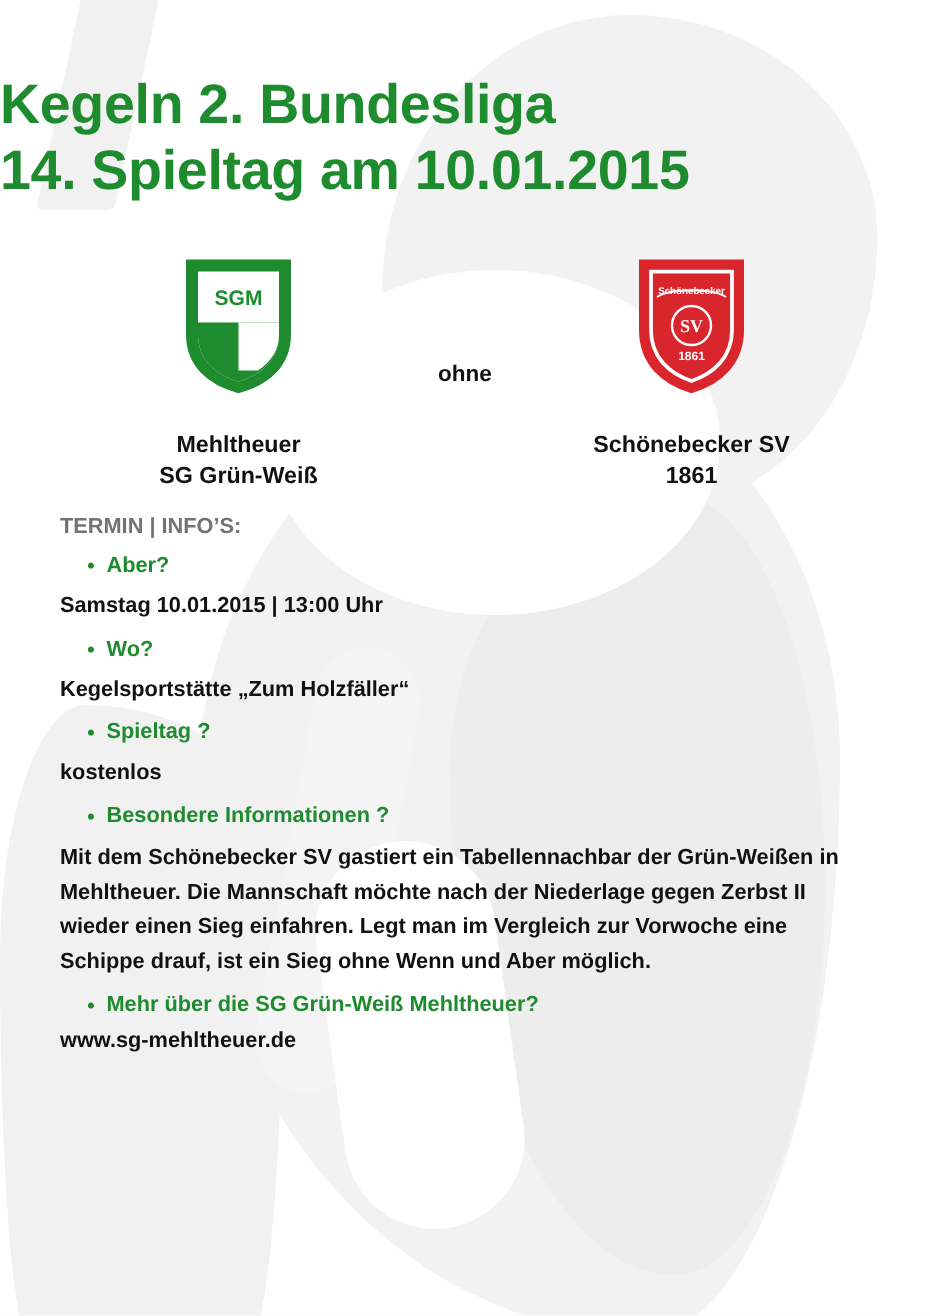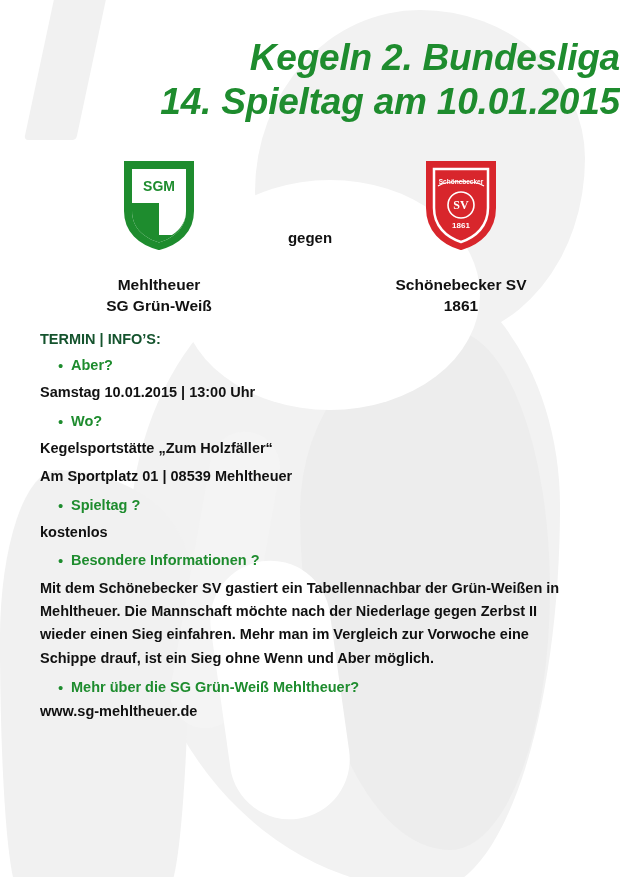--- a/index.html
+++ b/index.html
@@ -79,26 +79,25 @@
     transform: rotate(-8deg);
     border-radius: 60px;
   }
   .content {
     position: relative;
     z-index: 2;
   }
 
   
   .title-block {
-    text-align: right;
-    padding-top: 36px;
+    text-align: left;
+    padding-top: 48px;
     color: #1e8c2e;
     font-weight: bold;
     line-height: 1.18;
-    font-style: italic;
   }
   .title-line {
     font-size: 37px;
     letter-spacing: -0.2px;
   }
   .title-line.l2 {
     font-size: 37px;
   }
 
   
@@ -146,21 +145,21 @@
   }
 
   
   .info {
     margin: 14px 0 0 0;
     padding: 0 40px 0 40px;
   }
   .info-head {
     font-size: 14.5px;
     font-weight: bold;
-    color: #14532d;
+    color: #737373;
     margin-bottom: 10px;
   }
   .bullet-row {
     display: flex;
     align-items: flex-start;
     margin-left: 18px;
     margin-top: 9px;
   }
   .bullet-dot {
     color: #1e8c2e;
@@ -224,21 +223,21 @@
             <rect x="10" y="38" width="54" height="5" fill="#ffffff"></rect>
             <text x="37" y="32" text-anchor="middle" font-family="Liberation Sans, sans-serif" font-size="14" font-weight="bold" fill="#1e8c2e">SGM</text>
           </svg>
         </div>
         <div class="team-name">
           <div>Mehltheuer</div>
           <div>SG Grün-Weiß</div>
         </div>
       </div>
 
-      <div class="versus">gegen</div>
+      <div class="versus">ohne</div>
 
       <div class="team">
         <div class="crest-wrap">
           <svg class="crest-ssv" viewBox="0 0 76 94">
             <path d="M5 5 H71 V50 C71 72 56 85 38 90 C20 85 5 72 5 50 Z" fill="#d8262c" stroke="#d8262c" stroke-width="4"></path>
             <path d="M11 11 H65 V50 C50 50 50 50 38 50 C26 50 26 50 11 50 Z" fill="#d8262c"></path>
             <path d="M11 11 H65 V50 C65 68 53 79 38 84 C23 79 11 68 11 50 Z" fill="none" stroke="#ffffff" stroke-width="2.5"></path>
             <path d="M15 28 C24 22 52 22 61 28" fill="none" stroke="#ffffff" stroke-width="1.2"></path>
             <text x="38" y="26" text-anchor="middle" font-family="Liberation Sans, sans-serif" font-size="6.5" font-weight="bold" fill="#ffffff">Schönebecker</text>
             <circle cx="38" cy="47" r="13" fill="none" stroke="#ffffff" stroke-width="1.6"></circle>
@@ -261,33 +260,32 @@
         <span class="bullet-dot">•</span>
         <span class="bullet-q">Aber?</span>
       </div>
       <div class="answer">Samstag 10.01.2015 | 13:00 Uhr</div>
 
       <div class="bullet-row">
         <span class="bullet-dot">•</span>
         <span class="bullet-q">Wo?</span>
       </div>
       <div class="answer">Kegelsportstätte „Zum Holzfäller“</div>
-      <div class="answer">Am Sportplatz 01 | 08539 Mehltheuer</div>
 
       <div class="bullet-row">
         <span class="bullet-dot">•</span>
         <span class="bullet-q">Spieltag ?</span>
       </div>
       <div class="answer">kostenlos</div>
 
       <div class="bullet-row">
         <span class="bullet-dot">•</span>
         <span class="bullet-q">Besondere Informationen ?</span>
       </div>
-      <div class="answer para">Mit dem Schönebecker SV gastiert ein Tabellennachbar der Grün-Weißen in Mehltheuer. Die Mannschaft möchte nach der Niederlage gegen Zerbst II wieder einen Sieg einfahren. Mehr man im Vergleich zur Vorwoche eine Schippe drauf, ist ein Sieg ohne Wenn und Aber möglich.</div>
+      <div class="answer para">Mit dem Schönebecker SV gastiert ein Tabellennachbar der Grün-Weißen in Mehltheuer. Die Mannschaft möchte nach der Niederlage gegen Zerbst II wieder einen Sieg einfahren. Legt man im Vergleich zur Vorwoche eine Schippe drauf, ist ein Sieg ohne Wenn und Aber möglich.</div>
 
       <div class="bullet-row">
         <span class="bullet-dot">•</span>
         <span class="bullet-q">Mehr über die SG Grün-Weiß Mehltheuer?</span>
       </div>
       <div class="answer link">www.sg-mehltheuer.de</div>
 
     </div>
   </div>
 </div>

